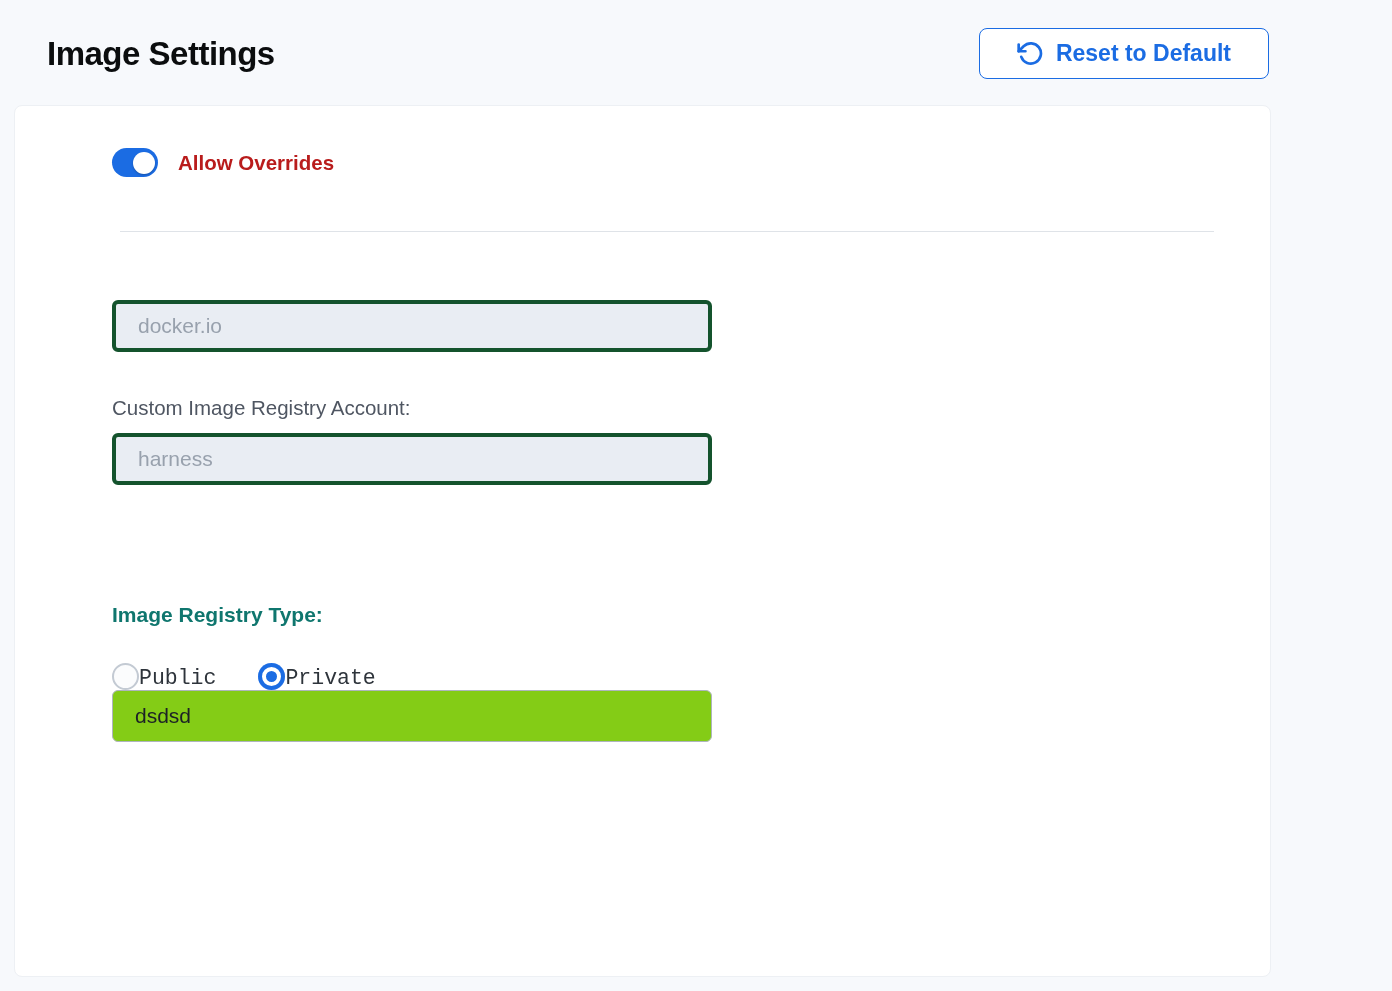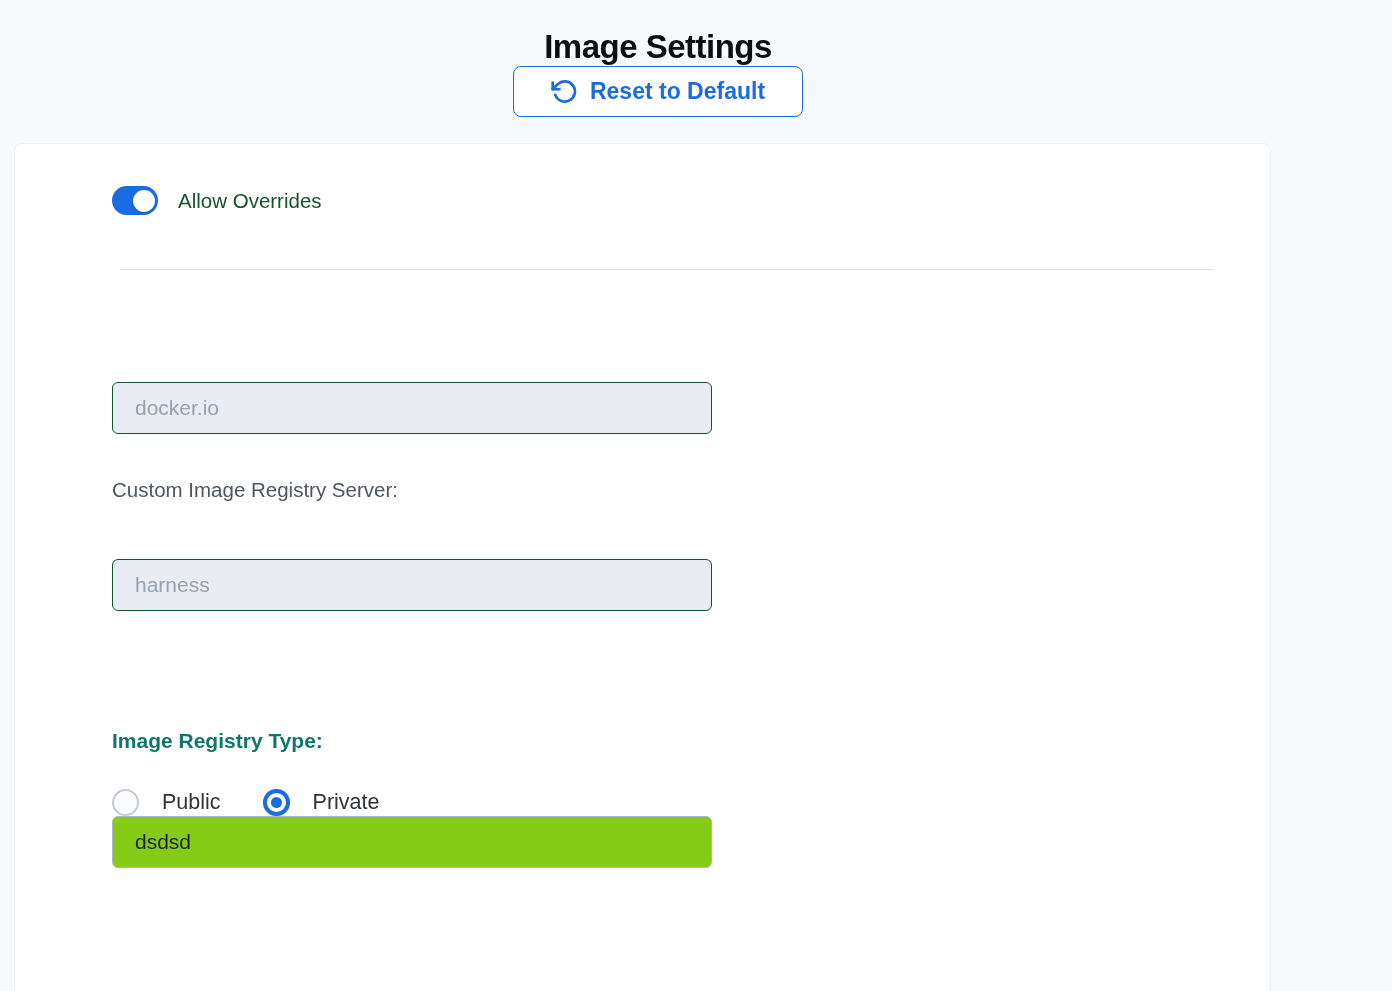--- a/index.html
+++ b/index.html
@@ -17,21 +17,20 @@
     width:1392px;height:991px;overflow:hidden;
     background:var(--page-bg);
     font-family:"Liberation Sans","DejaVu Sans",sans-serif;
     color:var(--text-dark);
   }
 
   
   .header{
     display:flex;justify-content:space-between;align-items:center;
     padding:28px 123px 26px 47px;
-    flex-direction:column;
   }
   .page-title{
     font-size:33px;font-weight:700;letter-spacing:-0.5px;color:#0b0d0e;margin:0;
   }
   .reset-btn{
     display:inline-flex;align-items:center;gap:12px;
     background:#fff;border:1.5px solid var(--accent);border-radius:8px;
     color:var(--accent);font-weight:700;font-size:23px;
     font-family:inherit;
     padding:11px 37px;cursor:pointer;
@@ -51,21 +50,21 @@
   .toggle{
     position:relative;width:46px;height:29px;border-radius:15px;
     background:#cdd4dc;cursor:pointer;flex:0 0 auto;
   }
   .toggle.on{background:var(--accent);}
   .toggle .knob{
     position:absolute;top:3.5px;left:3.5px;width:22px;height:22px;
     border-radius:50%;background:#fff;box-shadow:0 1px 2px rgba(0,0,0,.25);
   }
   .toggle.on .knob{left:auto;right:3.5px;}
-  .toggle-label{font-size:20.5px;color:#14532d;}
+  .toggle-label{font-size:20.5px;color:#b91c1c;font-weight:bold;}
 
   .description{
     margin-top:44px;max-width:1115px;
     font-size:19.5px;line-height:36px;color:#0d0f12;
   }
 
   .divider{
     margin:54px 0 0 8px;width:1094px;height:0;
     border:none;border-top:1px solid #dfe3e8;
   }
@@ -75,33 +74,33 @@
   .field + .field{margin-top:44px;}
   .field-label{
     font-size:20.5px;color:var(--label-gray);margin-bottom:13px;
   }
   .text-input{
     width:600px;height:52px;border-radius:6px;
     font-family:inherit;font-size:21px;padding:0 22px;
     outline:none;
   }
   .text-input.disabled{
-    background:var(--disabled-bg);border:1px solid #14532d;color:var(--muted);margin-top:44px;
+    background:var(--disabled-bg);border:4px solid #14532d;color:var(--muted);
   }
   .text-input.editable{
     background:#84cc16;border:1px solid #aeb5be;color:#1c2126;
   }
   .text-input::placeholder{color:var(--muted);opacity:1;}
 
   
   .type-label{
     margin-top:118px;font-size:21px;font-weight:700;color:#0f766e;
   }
   .radio-row{display:flex;align-items:center;gap:42px;margin-top:36px;}
-  .radio-option{display:flex;align-items:center;gap:23px;cursor:pointer;}
+  .radio-option{display:flex;align-items:flex-end;cursor:pointer;font-family:Liberation Mono, monospace;}
   .radio-dot{
     width:27px;height:27px;border-radius:50%;flex:0 0 auto;
     border:2px solid #c3cad3;background:#fbfcfd;
   }
   .radio-option.selected .radio-dot{
     border:none;background:var(--accent);
     box-shadow:inset 0 0 0 4px var(--accent),inset 0 0 0 8px #ffffff;
   }
   .radio-text{font-size:21.5px;color:#2e343b;}
 
@@ -135,21 +134,21 @@
   </div>
 
 
   <hr class="divider">
 
   <div class="field">
     <input class="text-input disabled" type="text" disabled="" placeholder="docker.io" style="">
   </div>
 
   <div class="field">
-    <div class="field-label">Custom Image Registry Server:</div>
+    <div class="field-label">Custom Image Registry Account:</div>
     <input class="text-input disabled" type="text" disabled="" placeholder="harness" style="">
   </div>
 
   <div class="type-label">Image Registry Type:</div>
 
   <div class="radio-row">
     <div class="radio-option">
       <span class="radio-dot"></span>
       <span class="radio-text">Public</span>
     </div>

